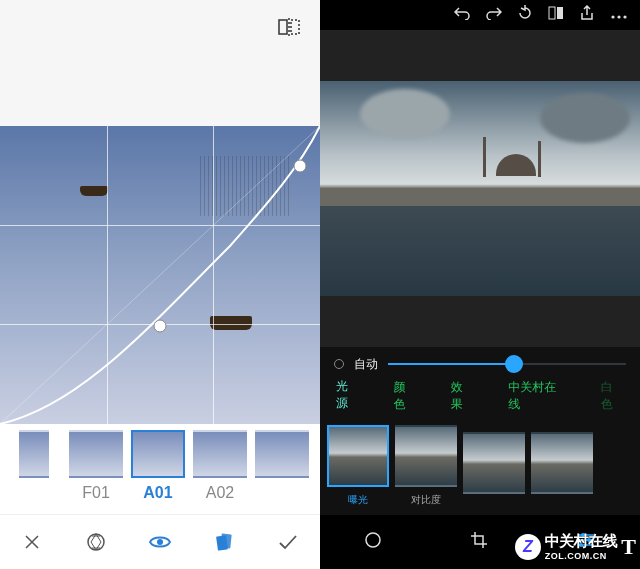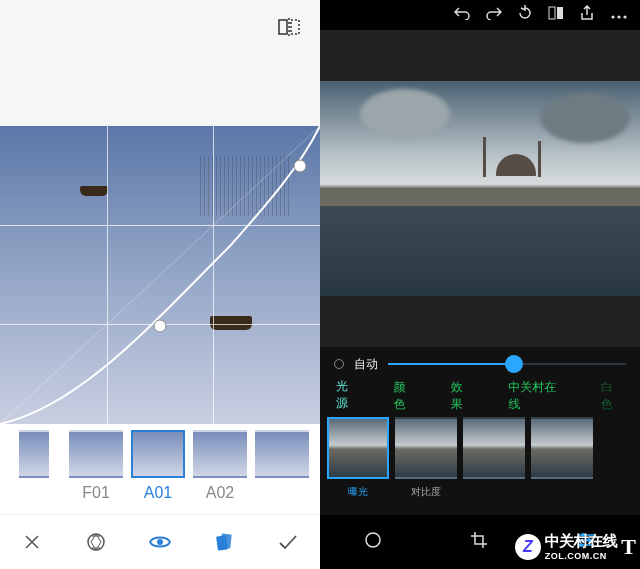--- a/index.html
+++ b/index.html
@@ -23,21 +23,21 @@
   .boat1 { top: 60px; left: 80px; }
   .boat2 { top: 190px; left: 210px; width: 42px; height: 14px; }
   .reeds { position:absolute; top: 30px; right: 30px; width: 90px; height: 60px;
            background: repeating-linear-gradient(to right, rgba(30,25,18,0.4) 0 1px, transparent 1px 4px); opacity:.5; }
 
   .preset-strip { height: 90px; background: #fff; display:flex; align-items:flex-start; padding: 6px 4px 0 4px; gap: 2px; overflow:hidden; }
   .preset { flex: 0 0 60px; display:flex; flex-direction:column; align-items:center; cursor:pointer; }
   .preset .thumb { width: 54px; height: 48px; background: linear-gradient(to bottom,#7a8ebb,#cfd6e6); border: 2px solid transparent; }
   .preset.active .thumb { border-color: #2a7fd6; }
   .preset .plabel { font-size: 16px; color: #888; margin-top: 6px; }
-  .preset.active .plabel { color: #2a7fd6; }
+  .preset.active .plabel { color: #2a7fd6; font-weight: bold; }
   .preset:first-child .thumb { width: 30px; }
 
   .left-bottom { height: 55px; background: #fff; display:flex; align-items:center; justify-content:space-around; border-top: 1px solid #eee; }
   .lb-btn { width: 30px; height: 30px; display:flex; align-items:center; justify-content:center; color:#555; }
   .lb-btn.blue { color:#2a7fd6; }
 
   
   .right-top { height: 30px; background: #000; display:flex; justify-content:flex-end; align-items:center; gap: 16px; padding: 0 12px; }
   .right-top .ticon { color:#ddd; }
   .right-image { height: 317px; background: #222; display:flex; align-items:center; justify-content:center; position:relative; }
@@ -54,21 +54,21 @@
   .auto-dot { width:10px; height:10px; border:1.5px solid #888; border-radius:50%; }
   .auto-label { font-size: 12px; color:#eee; }
   .slider { flex:1; height: 2px; background:#2e373d; position:relative; }
   .slider .fill { position:absolute; left:0; top:0; bottom:0; width:53%; background:#2aa6ff; }
   .slider .knob { position:absolute; left:53%; top:50%; transform:translate(-50%,-50%); width:18px; height:18px; border-radius:50%; background:#2aa6ff; }
 
   .tab-row { height: 30px; display:flex; align-items:center; padding: 0 8px; gap: 18px; background:#111; font-size:12px; }
   .tab { color:#22c55e; padding: 4px 8px; }
   .tab.active { color:#5eead4; border-bottom: 2px solid #2aa6ff; }
 
-  .adj-strip { height: 104px; display:flex; gap: 4px; padding: 6px 6px 0 6px; background:#111; overflow:hidden; }
+  .adj-strip { height: 104px; display:flex; gap: 4px; padding: 6px 6px 0 6px; background:#111; overflow:hidden;align-items:center; }
   .adj { flex:0 0 64px; display:flex; flex-direction:column; align-items:center; }
   .adj .athumb { width: 62px; height: 62px; background: linear-gradient(to bottom,#576a78 0%,#c6cccf 45%,#6b6a62 52%,#2e3d47 100%); border:2px solid transparent; }
   .adj.active .athumb { border-color:#2aa6ff; }
   .adj .alabel { font-size:10px; color:#aaa; margin-top:6px; }
   .adj.active .alabel { color:#2aa6ff; }
 
   .right-bottom { height: 54px; background:#000; display:flex; align-items:center; justify-content:space-around; }
   .rb-btn { color:#ddd; }
   .rb-btn.active { color:#2aa6ff; }
 

